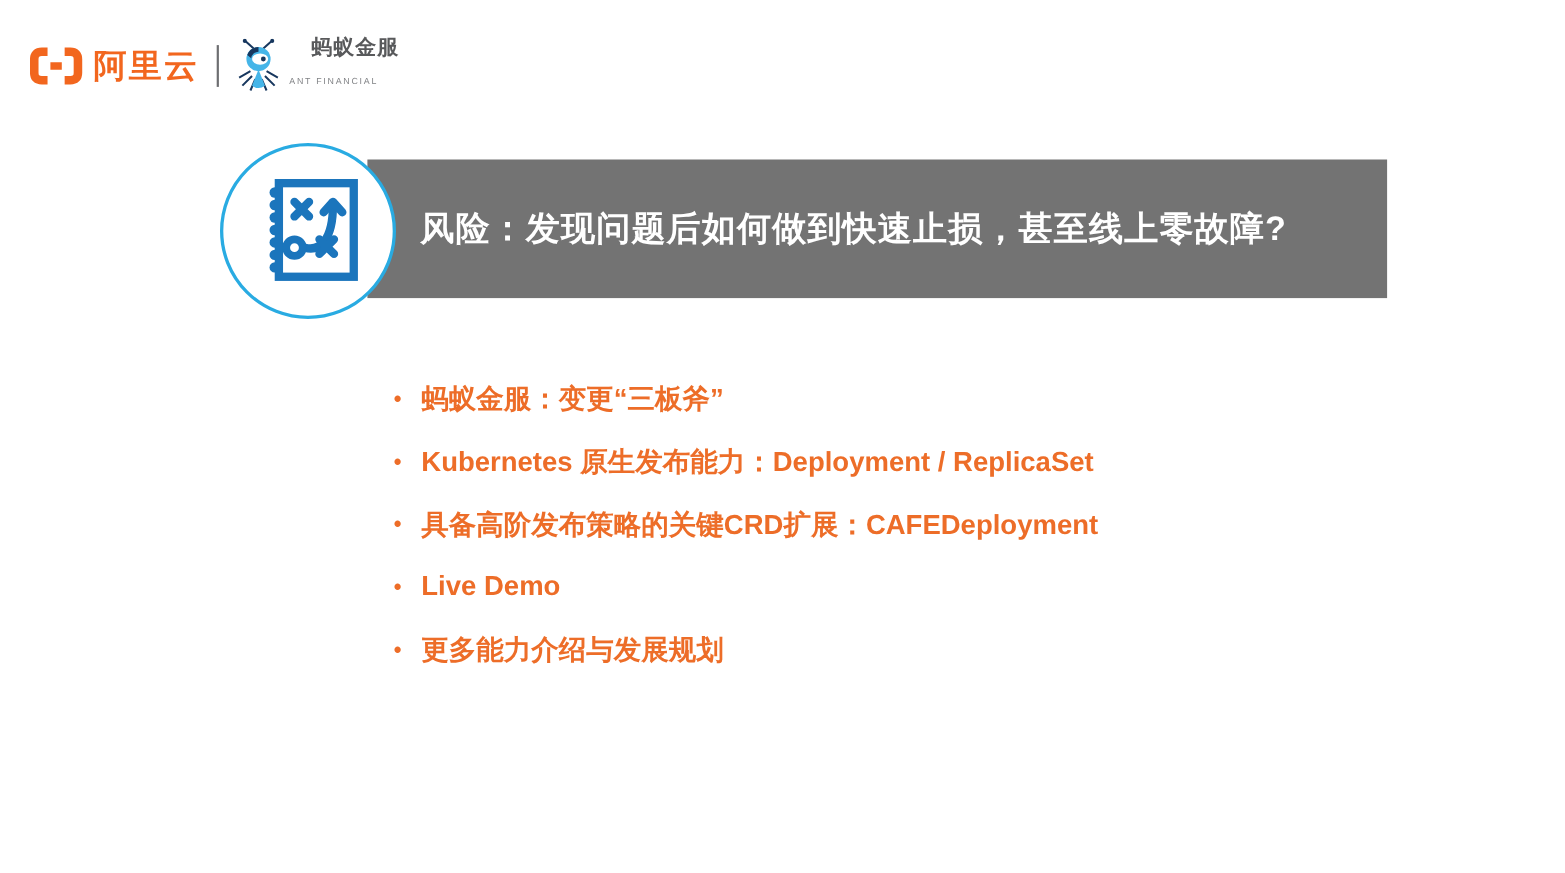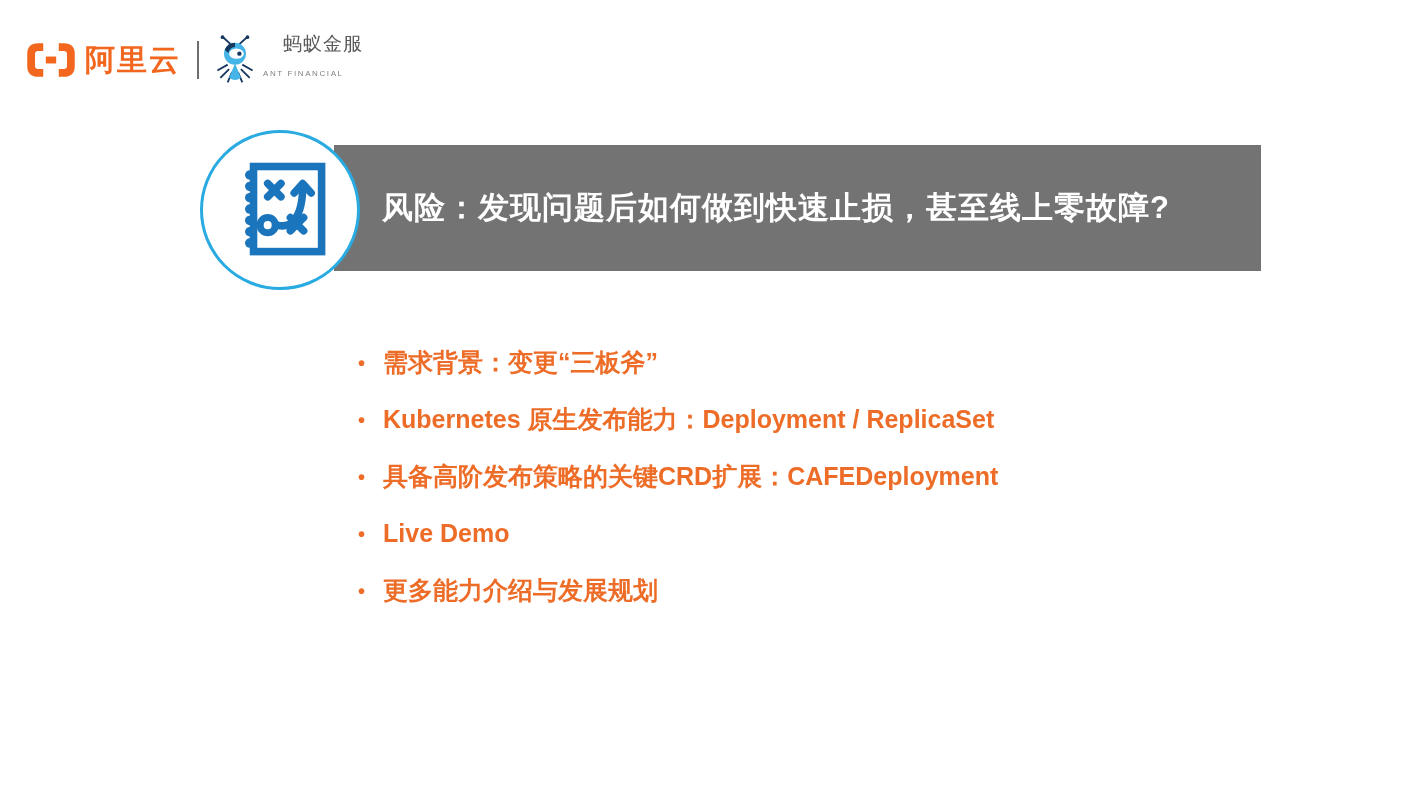--- a/index.html
+++ b/index.html
@@ -27,21 +27,21 @@
     margin-left: 8px; letter-spacing: 2px;
   }
   .logo-divider {
     width: 2px; height: 38px; background: #6d6e71;
     margin: 0 14px 0 16px;
   }
   .ant-logo { display: flex; align-items: flex-end; }
   .ant-logo svg { display: block; margin-right: 6px; }
   .ant-text-col { display: flex; flex-direction: column; line-height: 1; padding-bottom: 9px; }
   .ant-cn {
-    font-size: 19px; font-weight: normal; color: #58595B; letter-spacing: 1px; padding-left: 20px;
+    font-size: 19px; font-weight: bold; color: #58595B; letter-spacing: 1px; padding-left: 20px;
   }
   .ant-en {
     font-size: 8px; color: #808285; letter-spacing: 1.6px; margin-top: 17px;
   }
   .slide-title {
     position: absolute; left: 277px; top: 38px;
     font-size: 37px; font-weight: bold; color: #F2661E;
     letter-spacing: 1px; white-space: nowrap;
   }
 
@@ -158,21 +158,21 @@
         <circle cx="42" cy="71" r="8" stroke="#1B75BC" stroke-width="7.5" fill="none"></circle>
 
         <path d="M66 63 L80 77 M80 63 L66 77" stroke="#1B75BC" stroke-width="8" stroke-linecap="round"></path>
       </svg>
     </span>
   </div>
 
   <ul class="agenda">
     <li class="agenda-item">
       <span class="dot">•</span>
-      <span>需求背景：变更“三板斧”</span>
+      <span>蚂蚁金服：变更“三板斧”</span>
     </li>
     <li class="agenda-item">
       <span class="dot">•</span>
       <span>Kubernetes 原生发布能力：Deployment / ReplicaSet</span>
     </li>
     <li class="agenda-item">
       <span class="dot">•</span>
       <span>具备高阶发布策略的关键CRD扩展：CAFEDeployment</span>
     </li>
     <li class="agenda-item">

